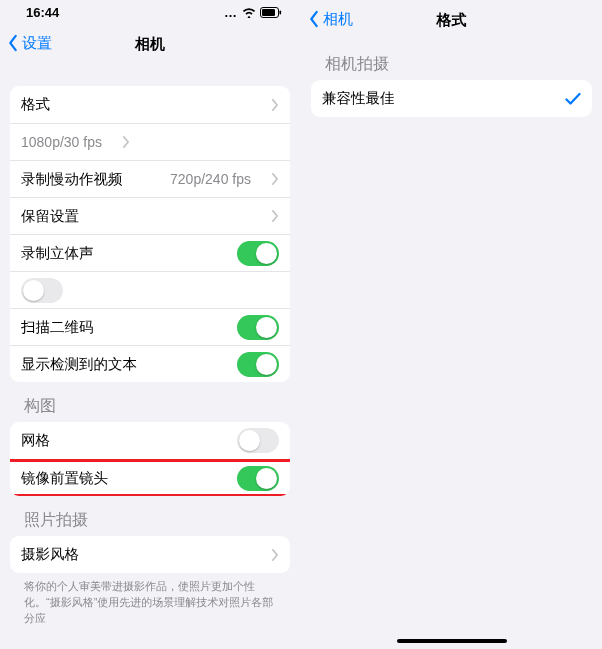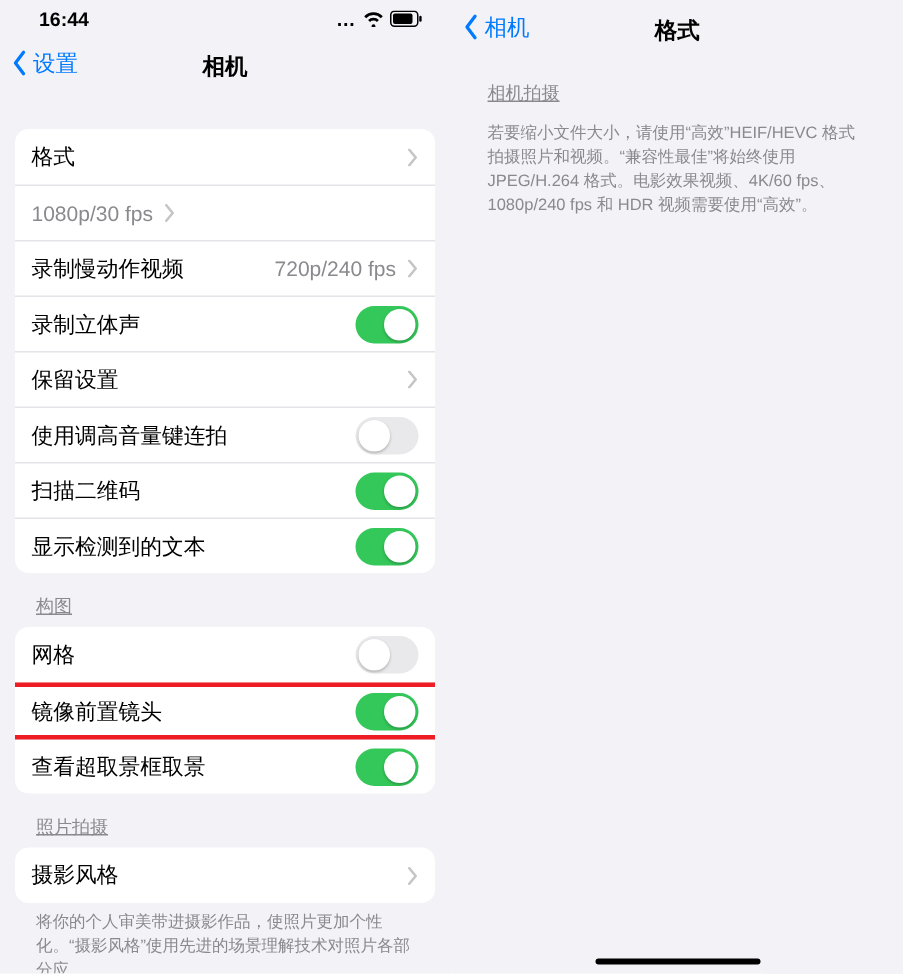--- a/index.html
+++ b/index.html
@@ -61,44 +61,43 @@
     overflow: hidden;
     padding: 0 10px;
   }
   .spacer-sm { height: 22px; }
   .group {
     background: #fff;
     border-radius: 9px;
     overflow: hidden;
   }
   .header-label {
-    font-size: 12px;
+    font-size: 16px;
     color: #8a8a8e;
     padding: 14px 14px 5px 14px;
-    text-decoration: underline;
   }
   .footer-label {
     font-size: 11px;
     color: #8a8a8e;
     padding: 6px 14px 0 14px;
     line-height: 1.45;
   }
   .row {
     min-height: 37px;
     display: flex;
     align-items: center;
     padding: 0 11px;
     border-top: 1px solid #e4e4e8;
     position: relative;
     font-size: 14.5px;
   }
   .row:first-child { border-top: none; }
   .row .label { flex: 1; color: #000; }
   .row .label.link { color: #000000; }
-  .row .detail { color: #8a8a8e; font-size: 14px; margin-right: 7px; }
+  .row .detail { color: #8a8a8e; font-size: 14px; margin-right: 20px; }
   .chev svg { width: 8px; height: 12px; display:block; }
   .switch {
     width: 42px; height: 25px; border-radius: 13px;
     position: relative;
   }
   .switch.on { background: #34c759; }
   .switch.off { background: #e9e9eb; }
   .switch .knob {
     position: absolute; top: 2px;
     width: 21px; height: 21px; border-radius: 50%;
@@ -175,35 +174,34 @@
       <div class="row">
         <span class="label">录制慢动作视频</span>
         <span class="detail">720p/240 fps</span>
         <span class="chev">
             <svg viewBox="0 0 8 14">
               <path d="M1.5 1l5 6-5 6" stroke="#c5c5c8" stroke-width="2" fill="none" stroke-linecap="round" stroke-linejoin="round"></path>
             </svg>
           </span>
       </div>
       <div class="row">
+        <span class="label">保留设置</span>
+        <span class="chev">
+            <svg viewBox="0 0 8 14">
+              <path d="M1.5 1l5 6-5 6" stroke="#c5c5c8" stroke-width="2" fill="none" stroke-linecap="round" stroke-linejoin="round"></path>
+            </svg>
+          </span>
+      </div>
+      <div class="row">
         <span class="label">录制立体声</span>
         <div class="switch on">
             <div class="knob"></div>
           </div>
       </div>
       <div class="row">
-        <span class="label">保留设置</span>
-        <span class="chev">
-            <svg viewBox="0 0 8 14">
-              <path d="M1.5 1l5 6-5 6" stroke="#c5c5c8" stroke-width="2" fill="none" stroke-linecap="round" stroke-linejoin="round"></path>
-            </svg>
-          </span>
-      </div>
-      <div class="row">
-        <span class="label">使用调高音量键连拍</span>
         <div class="switch off">
             <div class="knob"></div>
           </div>
       </div>
       <div class="row">
         <span class="label">扫描二维码</span>
         <div class="switch on">
             <div class="knob"></div>
           </div>
       </div>
@@ -222,26 +220,20 @@
         <div class="switch off">
             <div class="knob"></div>
           </div>
       </div>
       <div class="row" style="position:relative;gap:28px;">
         <span class="label">镜像前置镜头</span>
         <div class="switch on">
             <div class="knob"></div>
           </div>
         <div class="highlight-red" style="left:-3px; right:-3px; top:-1px; bottom:-1px;"></div>
-      </div>
-      <div class="row">
-        <span class="label">查看超取景框取景</span>
-        <div class="switch on">
-            <div class="knob"></div>
-          </div>
       </div>
     </div>
 
     <div class="header-label">照片拍摄</div>
     <div class="group">
       <div class="row">
         <span class="label link">摄影风格</span>
         <span class="chev">
             <svg viewBox="0 0 8 14">
               <path d="M1.5 1l5 6-5 6" stroke="#c5c5c8" stroke-width="2" fill="none" stroke-linecap="round" stroke-linejoin="round"></path>
@@ -260,18 +252,26 @@
             <path d="M9 2L3 10l6 8" stroke="#007aff" stroke-width="2.4" fill="none" stroke-linecap="round" stroke-linejoin="round"></path>
           </svg></span>
       <span>相机</span>
     </div>
     <div class="title">格式</div>
   </div>
 
   <div class="content">
     <div class="header-label">相机拍摄</div>
     <div class="group" style="position:relative;">
-    </div>
-    <div class="footer-label">若要缩小文件大小，请使用“高效”HEIF/HEVC 格式拍摄照片和视频。“兼容性最佳”将始终使用 JPEG/H.264 格式。电影效果视频、4K/60 fps、1080p/240 fps 和 HDR 视频需要使用“高效”。</div>
+      <div class="row" style="position:relative;">
+        <span class="label">兼容性最佳</span>
+        <span class="check">
+            <svg viewBox="0 0 16 14">
+              <path d="M1.5 7.5l4 4L14.5 2" stroke="#007aff" stroke-width="2.3" fill="none" stroke-linecap="round" stroke-linejoin="round"></path>
+            </svg>
+          </span>
+        <div class="highlight-red" style="left:-3px; right:-3px; top:-3px; bottom:-3px;"></div>
+      </div>
+    </div>
   </div>
 
   <div class="home-ind"></div>
 </div>
 
 </body></html>

